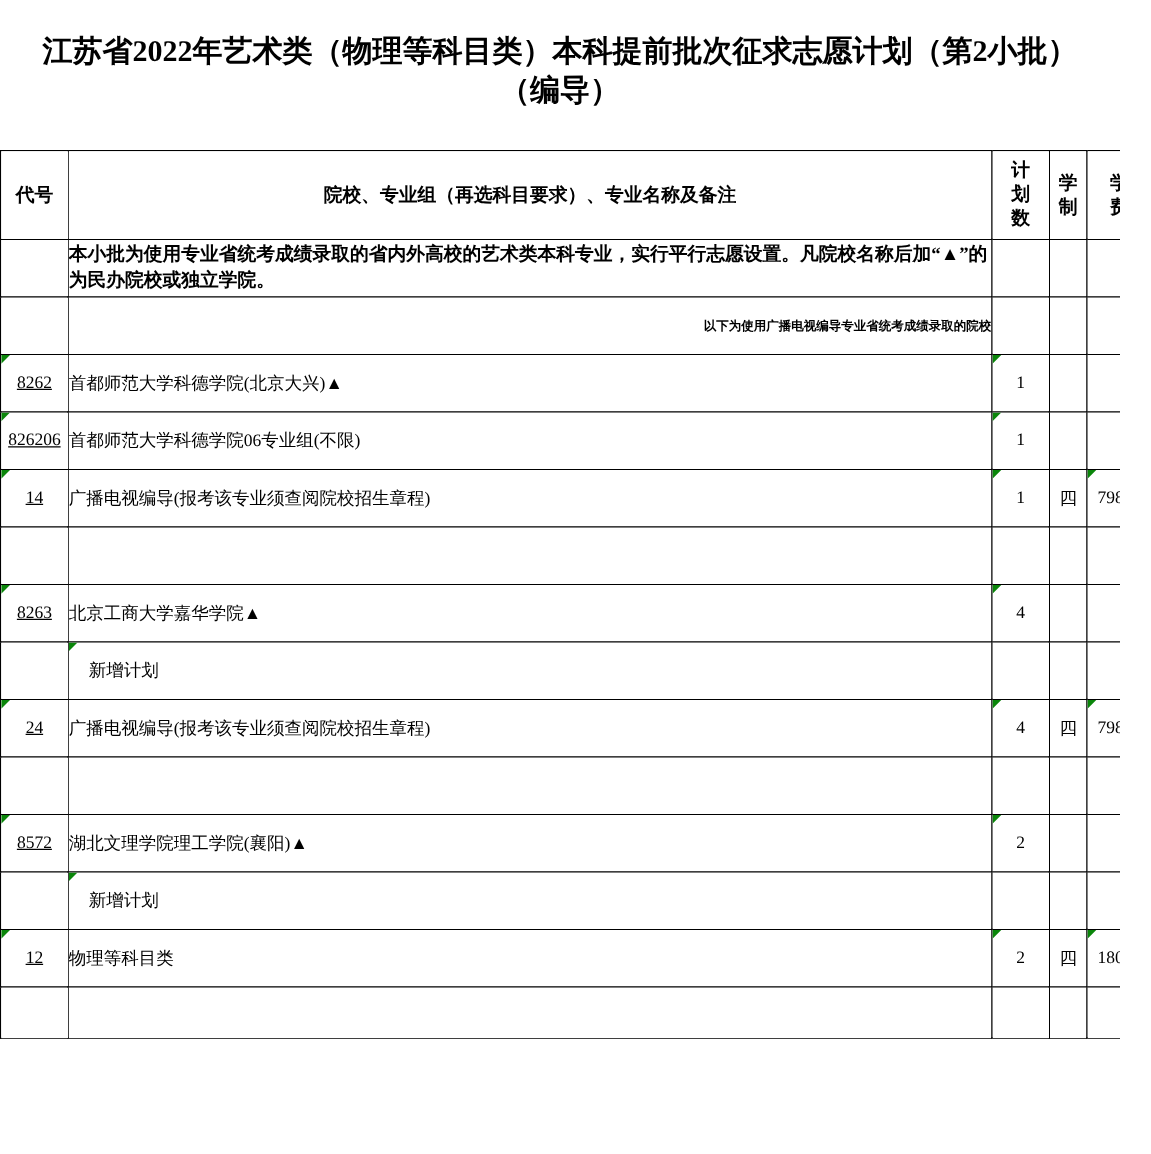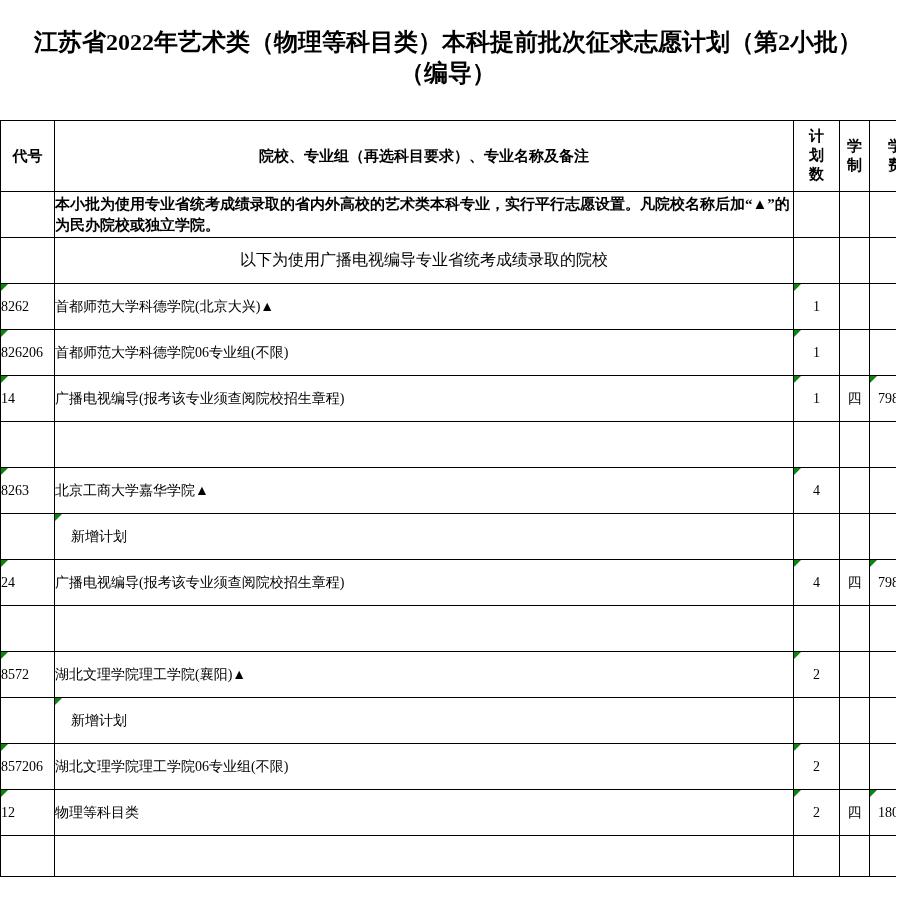--- a/index.html
+++ b/index.html
@@ -55,43 +55,45 @@
   .vwrap {
     height: 100%;
     box-sizing: border-box;
     display: flex;
     flex-direction: column;
     justify-content: space-between;
     align-items: center;
     padding: 6px 0 7px 0;
   }
   td.code {
+    text-align: center;
     font-size: 14px;
+    text-decoration: underline;
   }
   td.name {
     text-align: left;
     font-size: 14px;
     padding-left: 4px;
     padding-right: 4px;
     margin-left: 44px;
   }
   td.name.indent { padding-left: 16px; }
   td.note-cell {
     vertical-align: top;
     font-weight: bold;
     font-size: 15px;
     line-height: 21px;
     padding: 2px 6px 0 4px;
     text-align: left;
     margin-top: 17px;
   }
   td.section-cell {
-    font-weight: normal;
-    font-size: 16px;
-    text-align: center;
+    font-weight: bold;
+    font-size: 10px;
+    text-align: right;
     padding-left: 4px;
   }
   td.plan, td.dur, td.fee {
     text-align: center;
     font-size: 14px;
   }
   .tri {
     position: absolute;
     top: 0;
     left: 0;
@@ -226,27 +228,20 @@
       <td class="fee"></td>
     </tr>
     <tr class="r">
       <td class="code"></td>
       <td class="name indent">新增计划<span class="tri" style="border-top-color: rgb(10, 134, 10);"></span></td>
       <td class="plan"></td>
       <td class="dur"></td>
       <td class="fee"></td>
     </tr>
     <tr class="r">
-      <td class="code">857206<span class="tri" style="border-top-color: rgb(10, 134, 10);"></span></td>
-      <td class="name">湖北文理学院理工学院06专业组(不限)</td>
-      <td class="plan">2<span class="tri" style="border-top-color: rgb(10, 134, 10);"></span></td>
-      <td class="dur"></td>
-      <td class="fee"></td>
-    </tr>
-    <tr class="r">
       <td class="code">12<span class="tri" style="border-top-color: rgb(10, 134, 10);"></span></td>
       <td class="name">物理等科目类</td>
       <td class="plan">2<span class="tri" style="border-top-color: rgb(10, 134, 10);"></span></td>
       <td class="dur">四</td>
       <td class="fee">18000<span class="tri" style="border-top-color: rgb(10, 134, 10);"></span></td>
     </tr>
     <tr class="r r-last">
       <td class="code"></td>
       <td class="name"></td>
       <td class="plan"></td>

